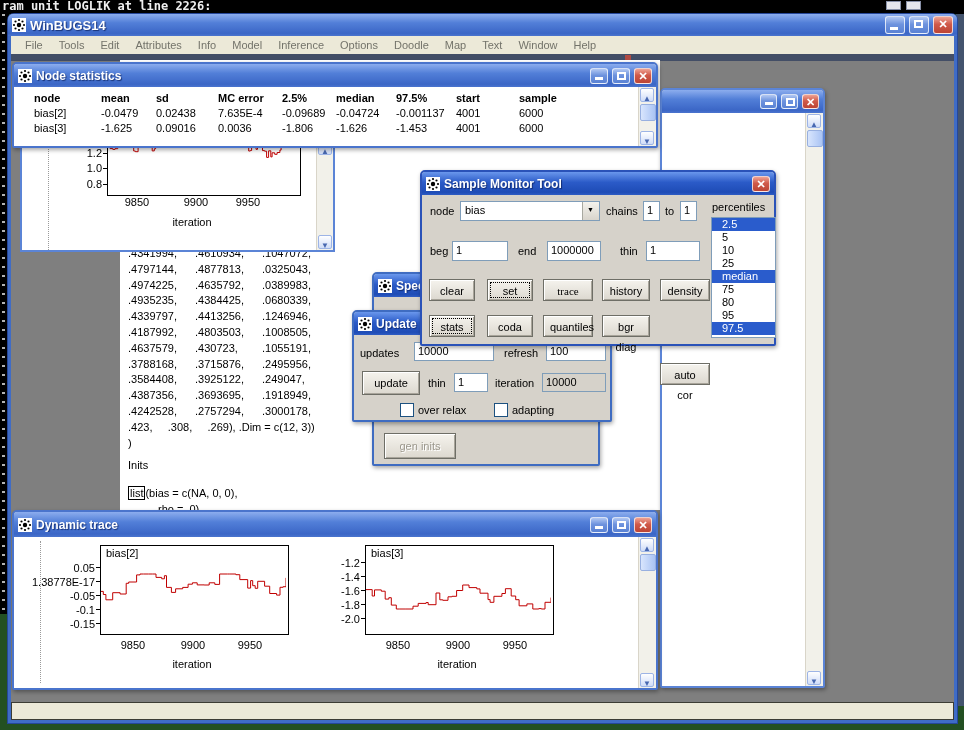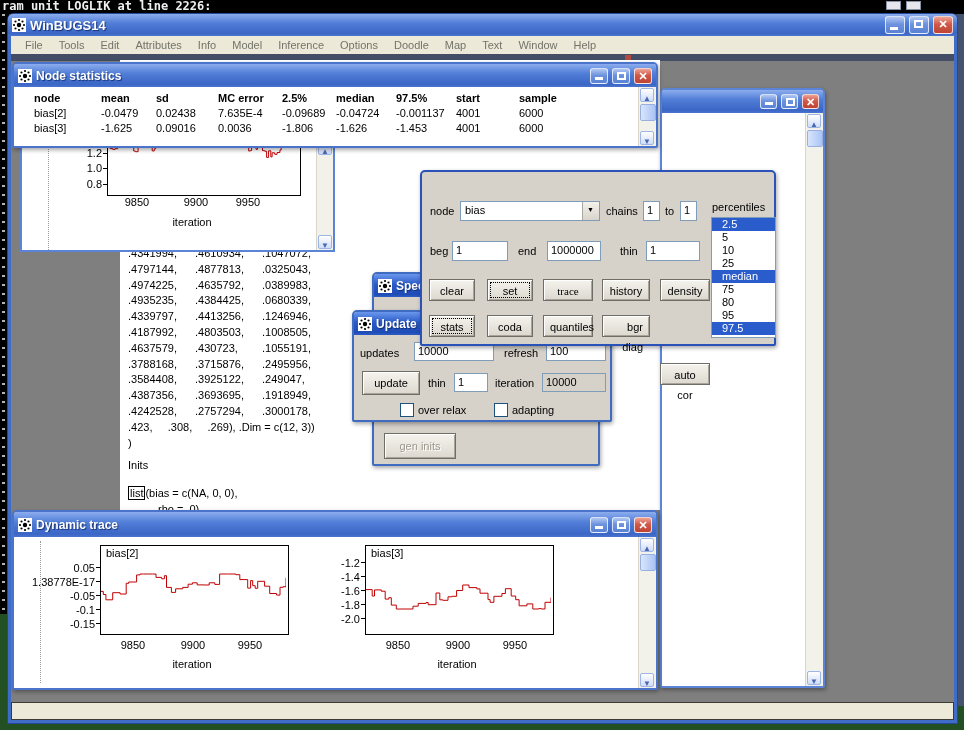--- a/index.html
+++ b/index.html
@@ -303,20 +303,36 @@
           <span class="lb" style="left:141px;top:42px">iteration</span>
           <div class="fld gray" style="left:188px;top:38px;width:64px;height:19px">10000</div>
           <span class="cb" style="left:46px;top:68px"></span>
           <span class="lb" style="left:64px;top:69px">over relax</span>
           <span class="cb" style="left:140px;top:68px"></span>
           <span class="lb" style="left:158px;top:69px">adapting</span>
         </div>
       </div>
 
       <div class="win" style="left:409px;top:116px;width:356px;height:176px;border-color:#2a52b8;z-index:5">
+        <div class="titlebar bright">
+          <svg width="14" height="14">
+              <rect width="14" height="14" fill="#fff"></rect>
+              <circle cx="7" cy="7" r="2.2" fill="#000"></circle>
+              <circle cx="12" cy="7" r="1.1" fill="#000"></circle>
+              <circle cx="10.5" cy="10.5" r="1.1" fill="#000"></circle>
+              <circle cx="7" cy="12" r="1.1" fill="#000"></circle>
+              <circle cx="3.5" cy="10.5" r="1.1" fill="#000"></circle>
+              <circle cx="2" cy="7" r="1.1" fill="#000"></circle>
+              <circle cx="3.5" cy="3.5" r="1.1" fill="#000"></circle>
+              <circle cx="7" cy="2" r="1.1" fill="#000"></circle>
+              <circle cx="10.5" cy="3.5" r="1.1" fill="#000"></circle>
+            </svg>
+          <span class="t">Sample Monitor Tool</span>
+          <button class="cap close"></button>
+        </div>
         <div class="body">
           <span class="lb" style="left:8px;top:10px">node</span>
           <div class="combo" style="left:38px;top:6px;width:140px;height:20px">
             <span class="val">bias</span>
             <span class="dd"></span>
           </div>
           <span class="lb" style="left:184px;top:10px">chains</span>
           <div class="fld" style="left:221px;top:6px;width:17px;height:20px">1</div>
           <span class="lb" style="left:243px;top:10px">to</span>
           <div class="fld" style="left:258px;top:6px;width:17px;height:20px">1</div>
@@ -342,21 +358,21 @@
               <button class="xbtn" style="left: 7px; width: 46px; top: 84px;">clear</button>
               <button class="xbtn focusd" style="left: 65px; width: 46px; top: 84px;">set</button>
               <button class="xbtn" style="left: 121px; width: 50px; top: 84px; font-family: Liberation Serif, serif;">trace</button>
               <button class="xbtn" style="left: 180px; width: 48px; top: 84px;">history</button>
               <button class="xbtn" style="left: 238px; width: 50px; top: 84px;">density</button>
             </div>
           <div id="smt-row2">
               <button class="xbtn focusd" style="left: 7px; width: 46px; top: 120px;">stats</button>
               <button class="xbtn" style="left: 65px; width: 46px; top: 120px;">coda</button>
               <button class="xbtn" style="left: 121px; width: 50px; top: 120px;">quantiles</button>
-              <button class="xbtn" style="left: 180px; width: 48px; top: 120px; text-align: right;">bgr diag</button>
+              <button class="xbtn" style="left: 180px; width: 48px; top: 120px;">bgr diag</button>
               <button class="xbtn" style="left: 238px; width: 50px; top: 120px; margin-top: 48px;">auto cor</button>
             </div>
         </div>
       </div>
 
       <div class="win" style="left:1px;top:8px;width:646px;height:86px;z-index:7">
         <div class="titlebar">
           <svg width="14" height="14">
               <rect width="14" height="14" fill="#fff"></rect>
               <circle cx="7" cy="7" r="2.2" fill="#000"></circle>

